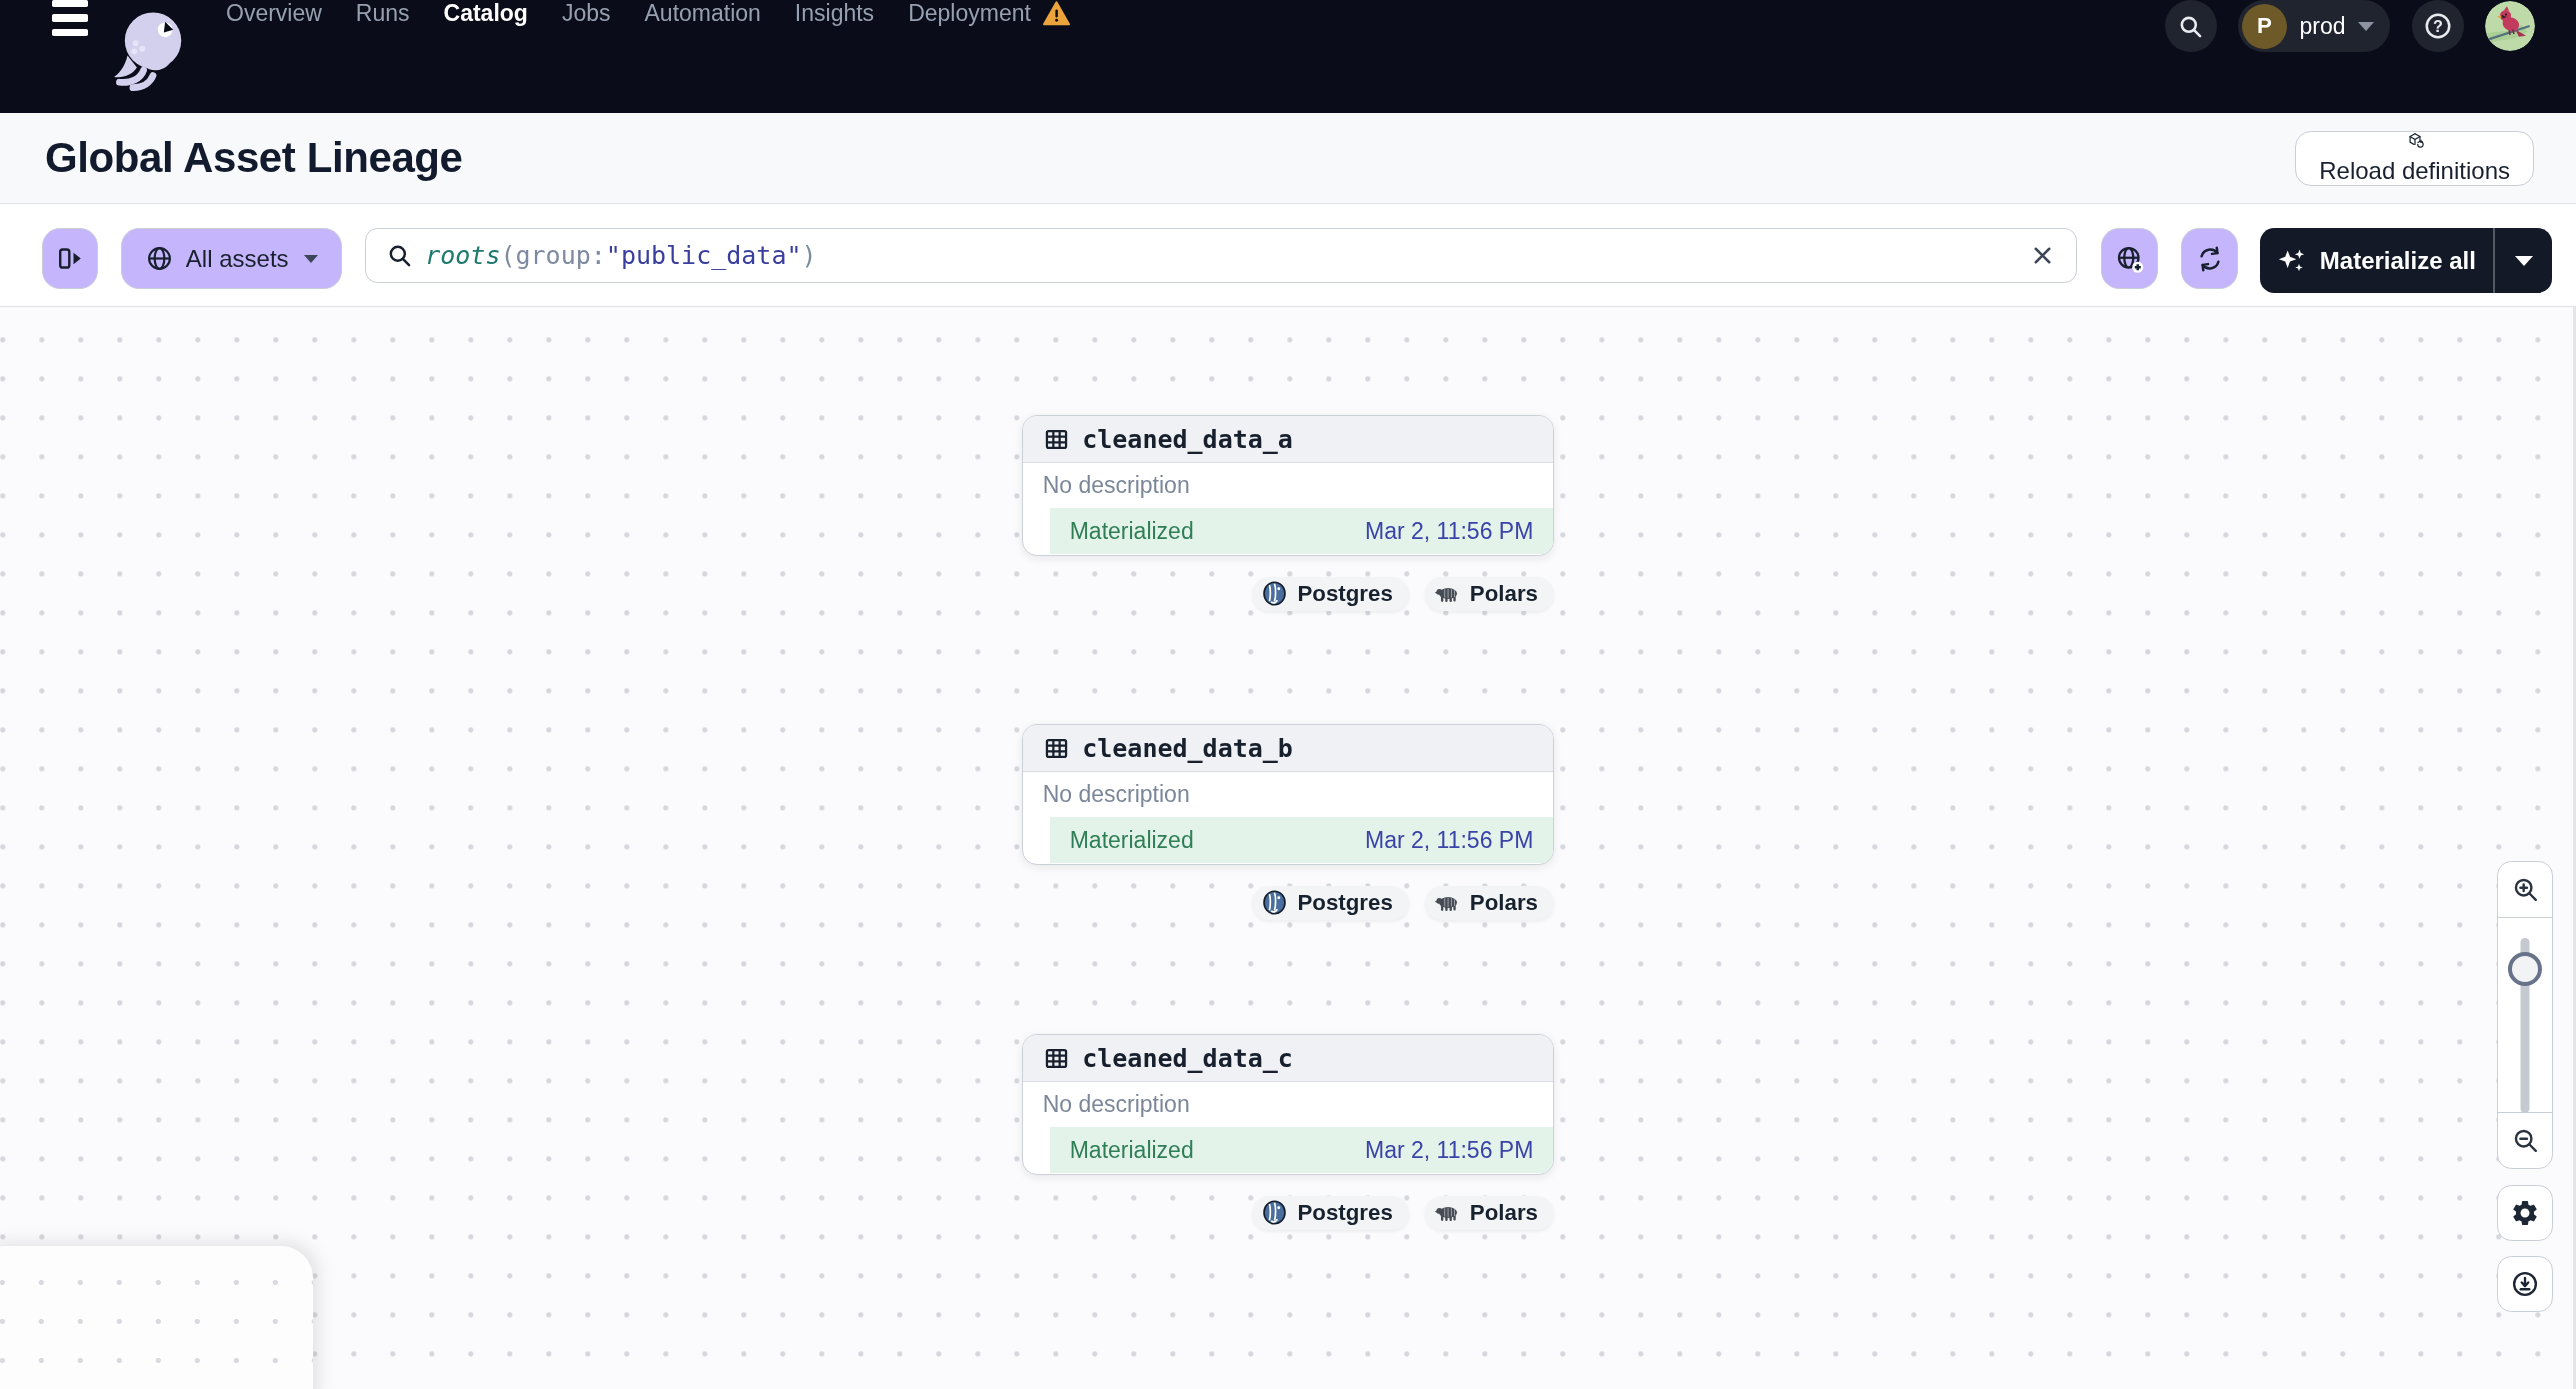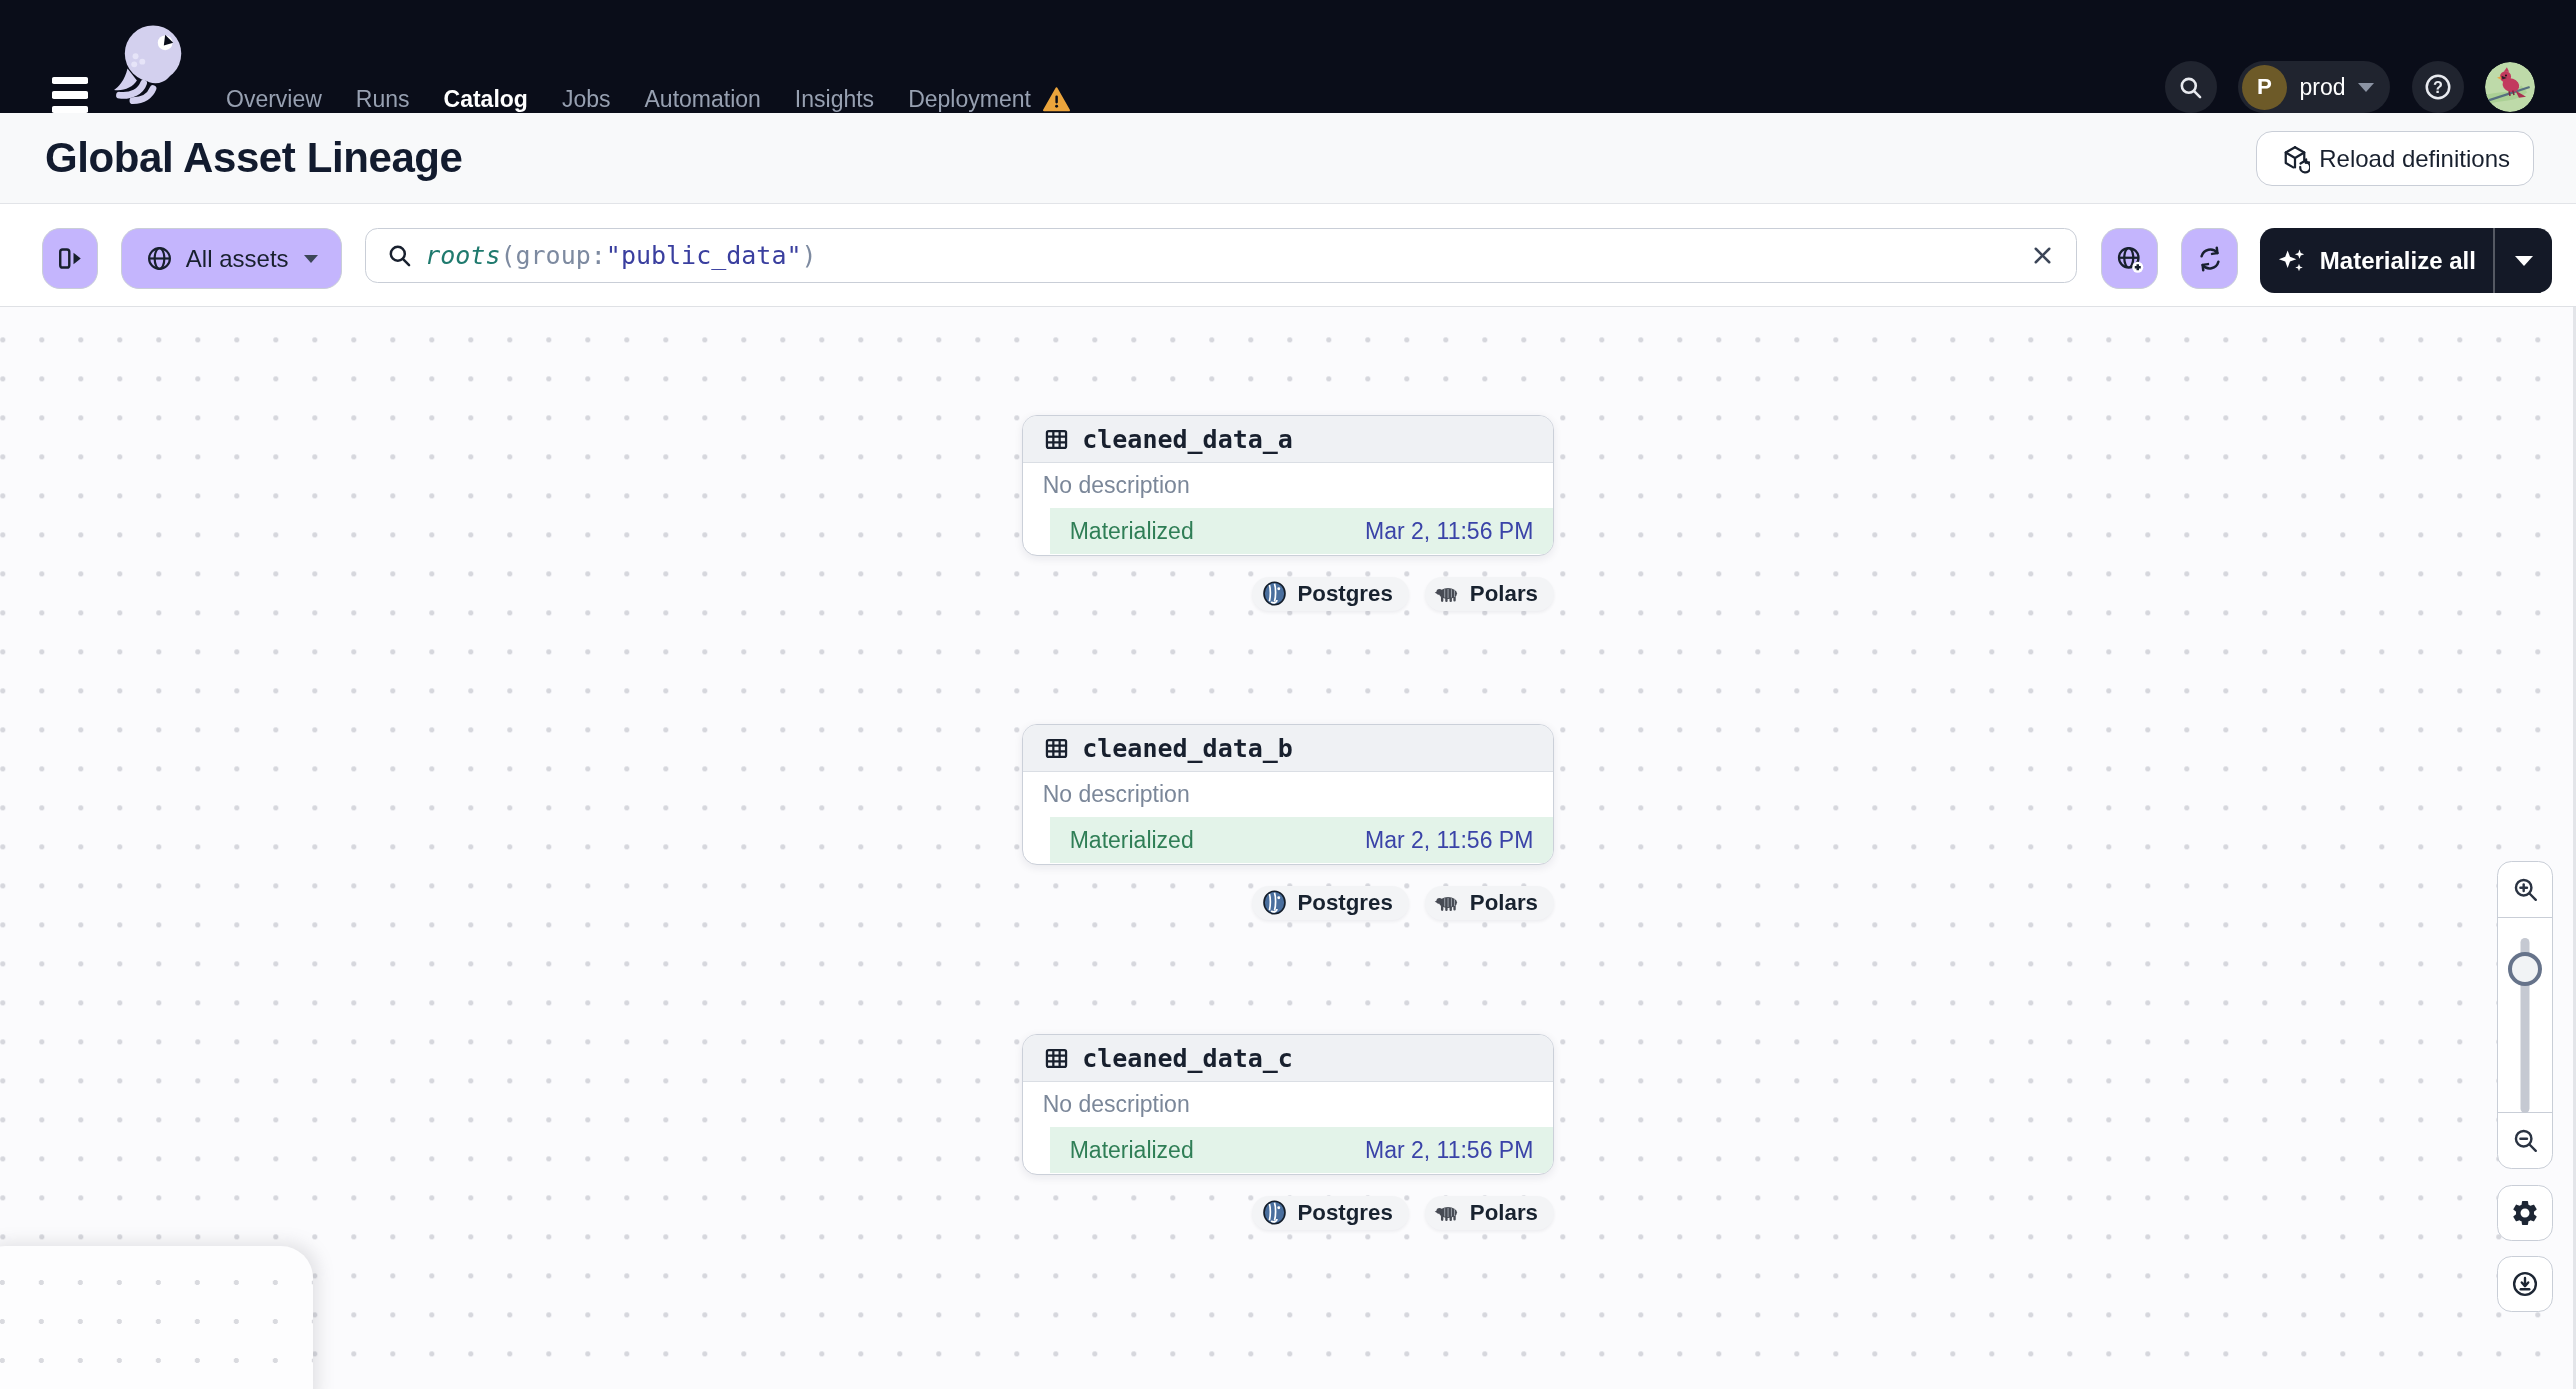--- a/index.html
+++ b/index.html
@@ -7,21 +7,21 @@
   body {
     position: relative; overflow: hidden;
     font-family: "Liberation Sans", sans-serif;
     background: #fbfbfd; color: #18202e;
   }
   svg { display: block; }
 
   
   .topnav {
     position: absolute; top: 0; left: 0; right: 0; height: 113px;
-    background: #0a0d19; display: flex; align-items: flex-end;
+    background: #0a0d19; display: flex; align-items: flex-start;
   }
   .hamburger { margin-left: 52px; width: 36px; display: flex; flex-direction: column; gap: 7.2px; cursor: pointer; }
   .hamburger span { display: block; height: 7.2px; border-radius: 1.8px; background: #ffffff; }
   .logo { margin-left: 18px; width: 86px; height: 100px; }
   .nav-items { display: flex; align-items: center; gap: 34px; margin-left: 34px; }
   .nav-item { font-size: 23px; font-weight: 500; color: #97a0b1; text-decoration: none; display: flex; align-items: center; gap: 10.7px; cursor: pointer; }
   .nav-item.active { color: #ffffff; font-weight: 700; }
   .warn-icon { width: 29px; height: 27px; }
   .nav-right { margin-left: auto; margin-right: 41px; display: flex; align-items: center; gap: 21.5px; }
   .nav-circle {
@@ -44,21 +44,21 @@
   .page-header {
     position: absolute; top: 113px; left: 0; right: 0; height: 91px;
     background: #f8f9fa; border-bottom: 1.8px solid #e2e4e8;
     display: flex; align-items: center;
   }
   .page-title { margin-left: 45px; font-size: 42px; font-weight: 700; color: #121b2e; letter-spacing: -0.4px; text-align: right; }
   .reload-btn {
     position: absolute; right: 42px; top: 18px; height: 55px; padding: 0 23px;
     display: flex; align-items: center; gap: 9px;
     background: #ffffff; border: 1.8px solid #c9ced7; border-radius: 16px;
-    font-size: 24px; color: #18202e; cursor: pointer;
+    font-size: 24px; color: #18202e; cursor: pointer; flex-direction: column;
   }
 
   
   .toolbar {
     position: absolute; top: 204px; left: 0; right: 0; height: 103px;
     background: #ffffff; border-bottom: 1.8px solid #dfe1e5;
   }
   .tb-btn {
     position: absolute; top: 24px; height: 61px;
     display: flex; align-items: center; justify-content: center; gap: 10.7px;

